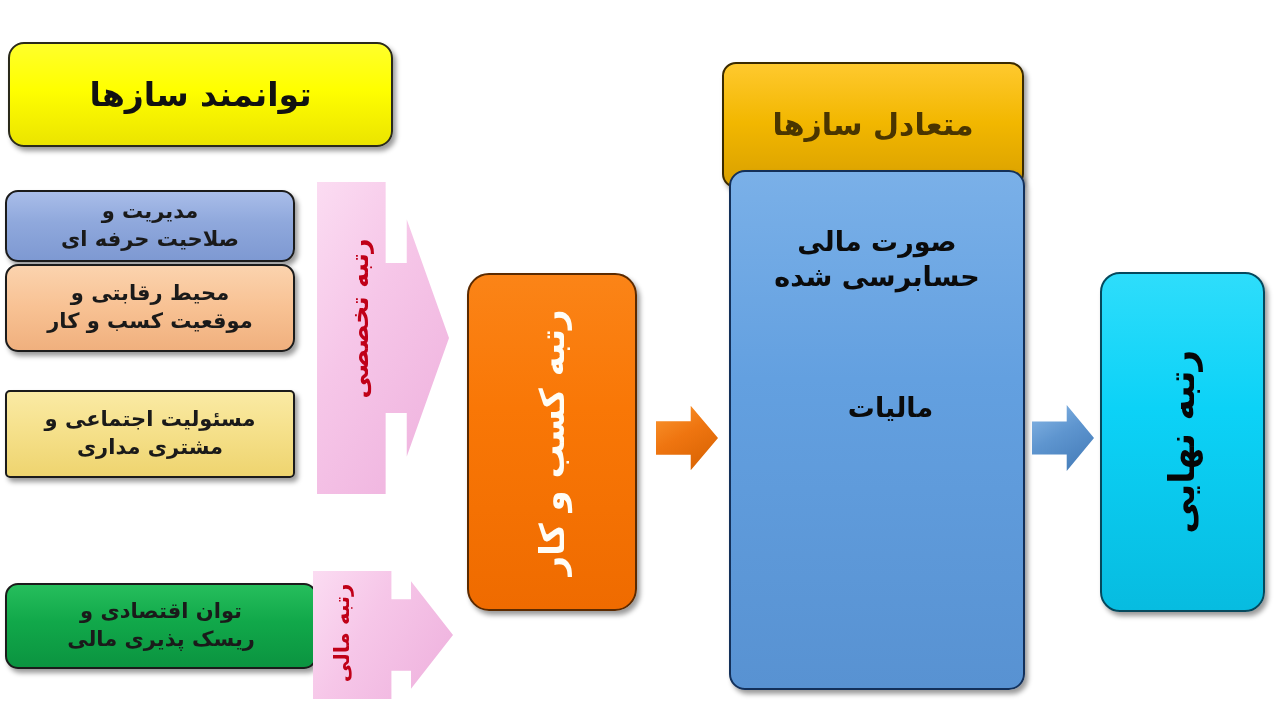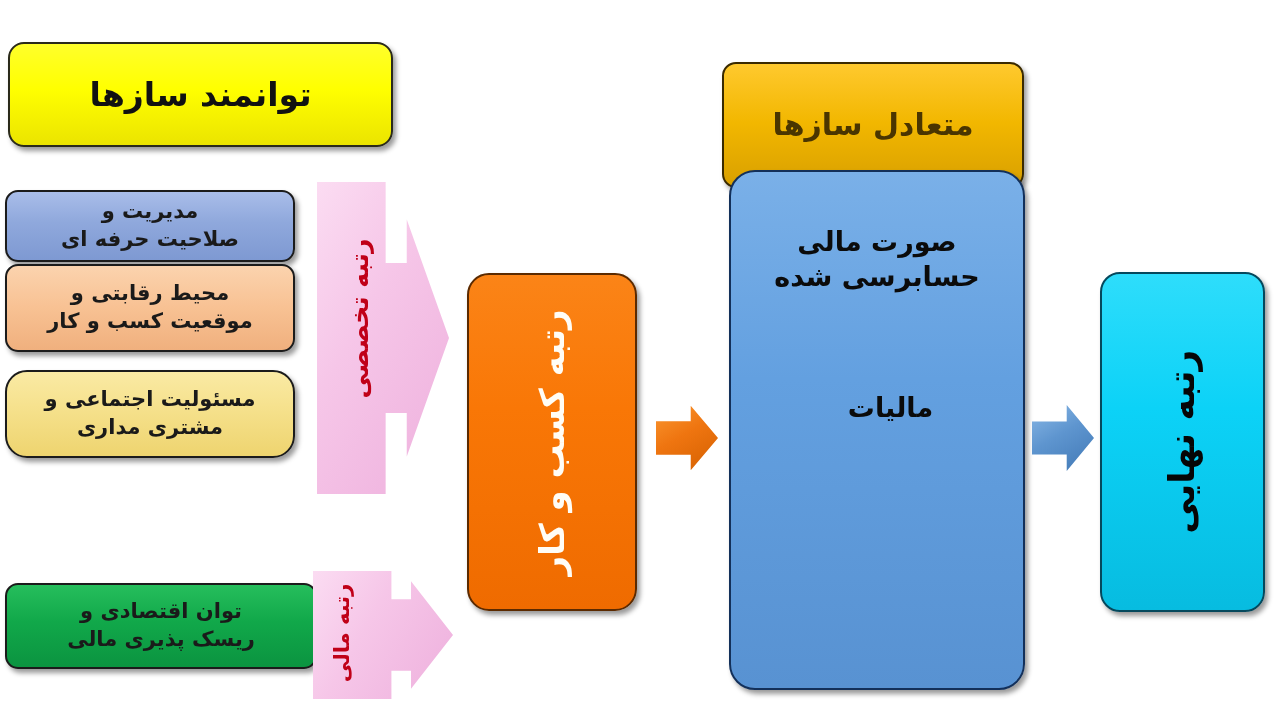--- a/index.html
+++ b/index.html
@@ -52,44 +52,44 @@
     left:5px;top:178px;width:290px;height:72px;
     background:linear-gradient(180deg,#a9bde9 0%,#8fa8dc 45%,#7e99d2 100%);
     color:#1a1a1a;font-size:21px;border-radius:13px;margin-top:12px;
   }
   #box-market{
     left:5px;top:264px;width:290px;height:88px;
     background:linear-gradient(180deg,#fbd3ae 0%,#f8c294 48%,#f0b07e 100%);
     color:#1a1a1a;font-size:21px;border-radius:13px;
   }
   #box-social{
-    left:5px;top:370px;width:290px;height:88px;
+    left:5px;top:390px;width:290px;height:88px;
     background:linear-gradient(180deg,#faeaa4 0%,#f5e08a 48%,#eed46f 100%);
-    color:#1a1a1a;font-size:21px;border-radius:22px;
+    color:#1a1a1a;font-size:21px;border-radius:5px;
   }
   #box-financial{
     left:5px;top:583px;width:312px;height:86px;
     background:linear-gradient(180deg,#26be5c 0%,#11a84a 45%,#0b9440 100%);
     color:#1a1a1a;font-size:21px;border-radius:13px;
   }
 
   
   #box-business-rank{
     left:467px;top:273px;width:170px;height:338px;
     background:linear-gradient(180deg,#fb8417 0%,#f97706 40%,#ef6b00 100%);
     border-radius:22px;
     border:2px solid #5b2a00;
     color:#fffdf6;
     font-size:34px;
   }
   
   #box-balancer-items{
     left:729px;top:170px;width:296px;height:520px;
     background:linear-gradient(180deg,#7ab0e8 0%,#63a0e0 40%,#5892d2 100%);
-    border-radius:26px;
+    border-radius:16px;
     border:2px solid #13305a;
     color:#0b0b0b;
     font-size:27px;
     flex-direction:column;
     justify-content:flex-start;
     padding-top:52px;
   }
   #box-balancer-items .slot{
     width:100%;
     display:block;

